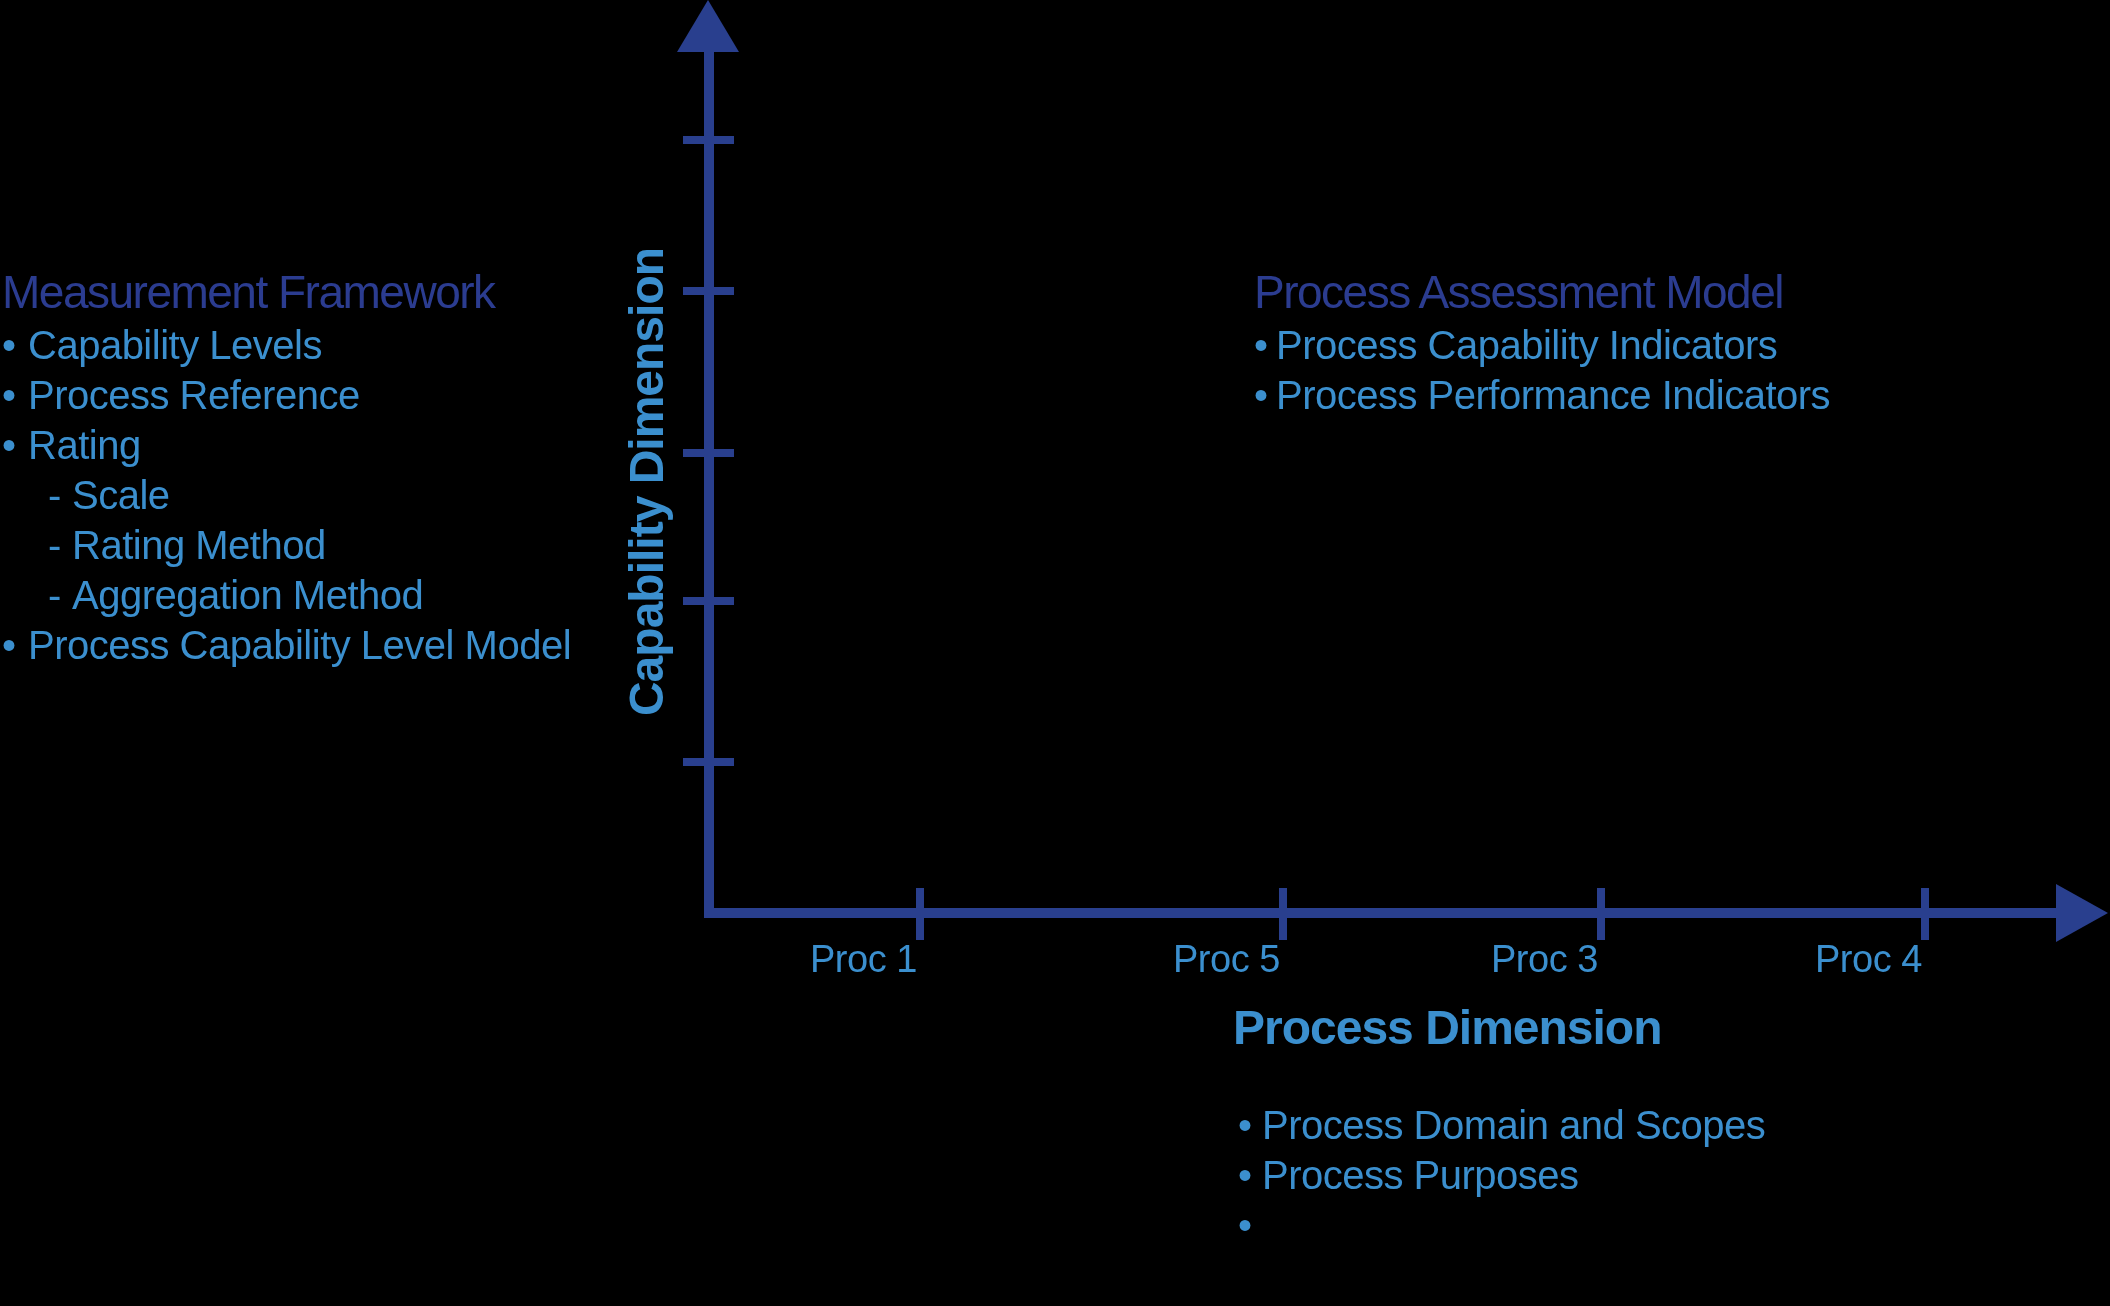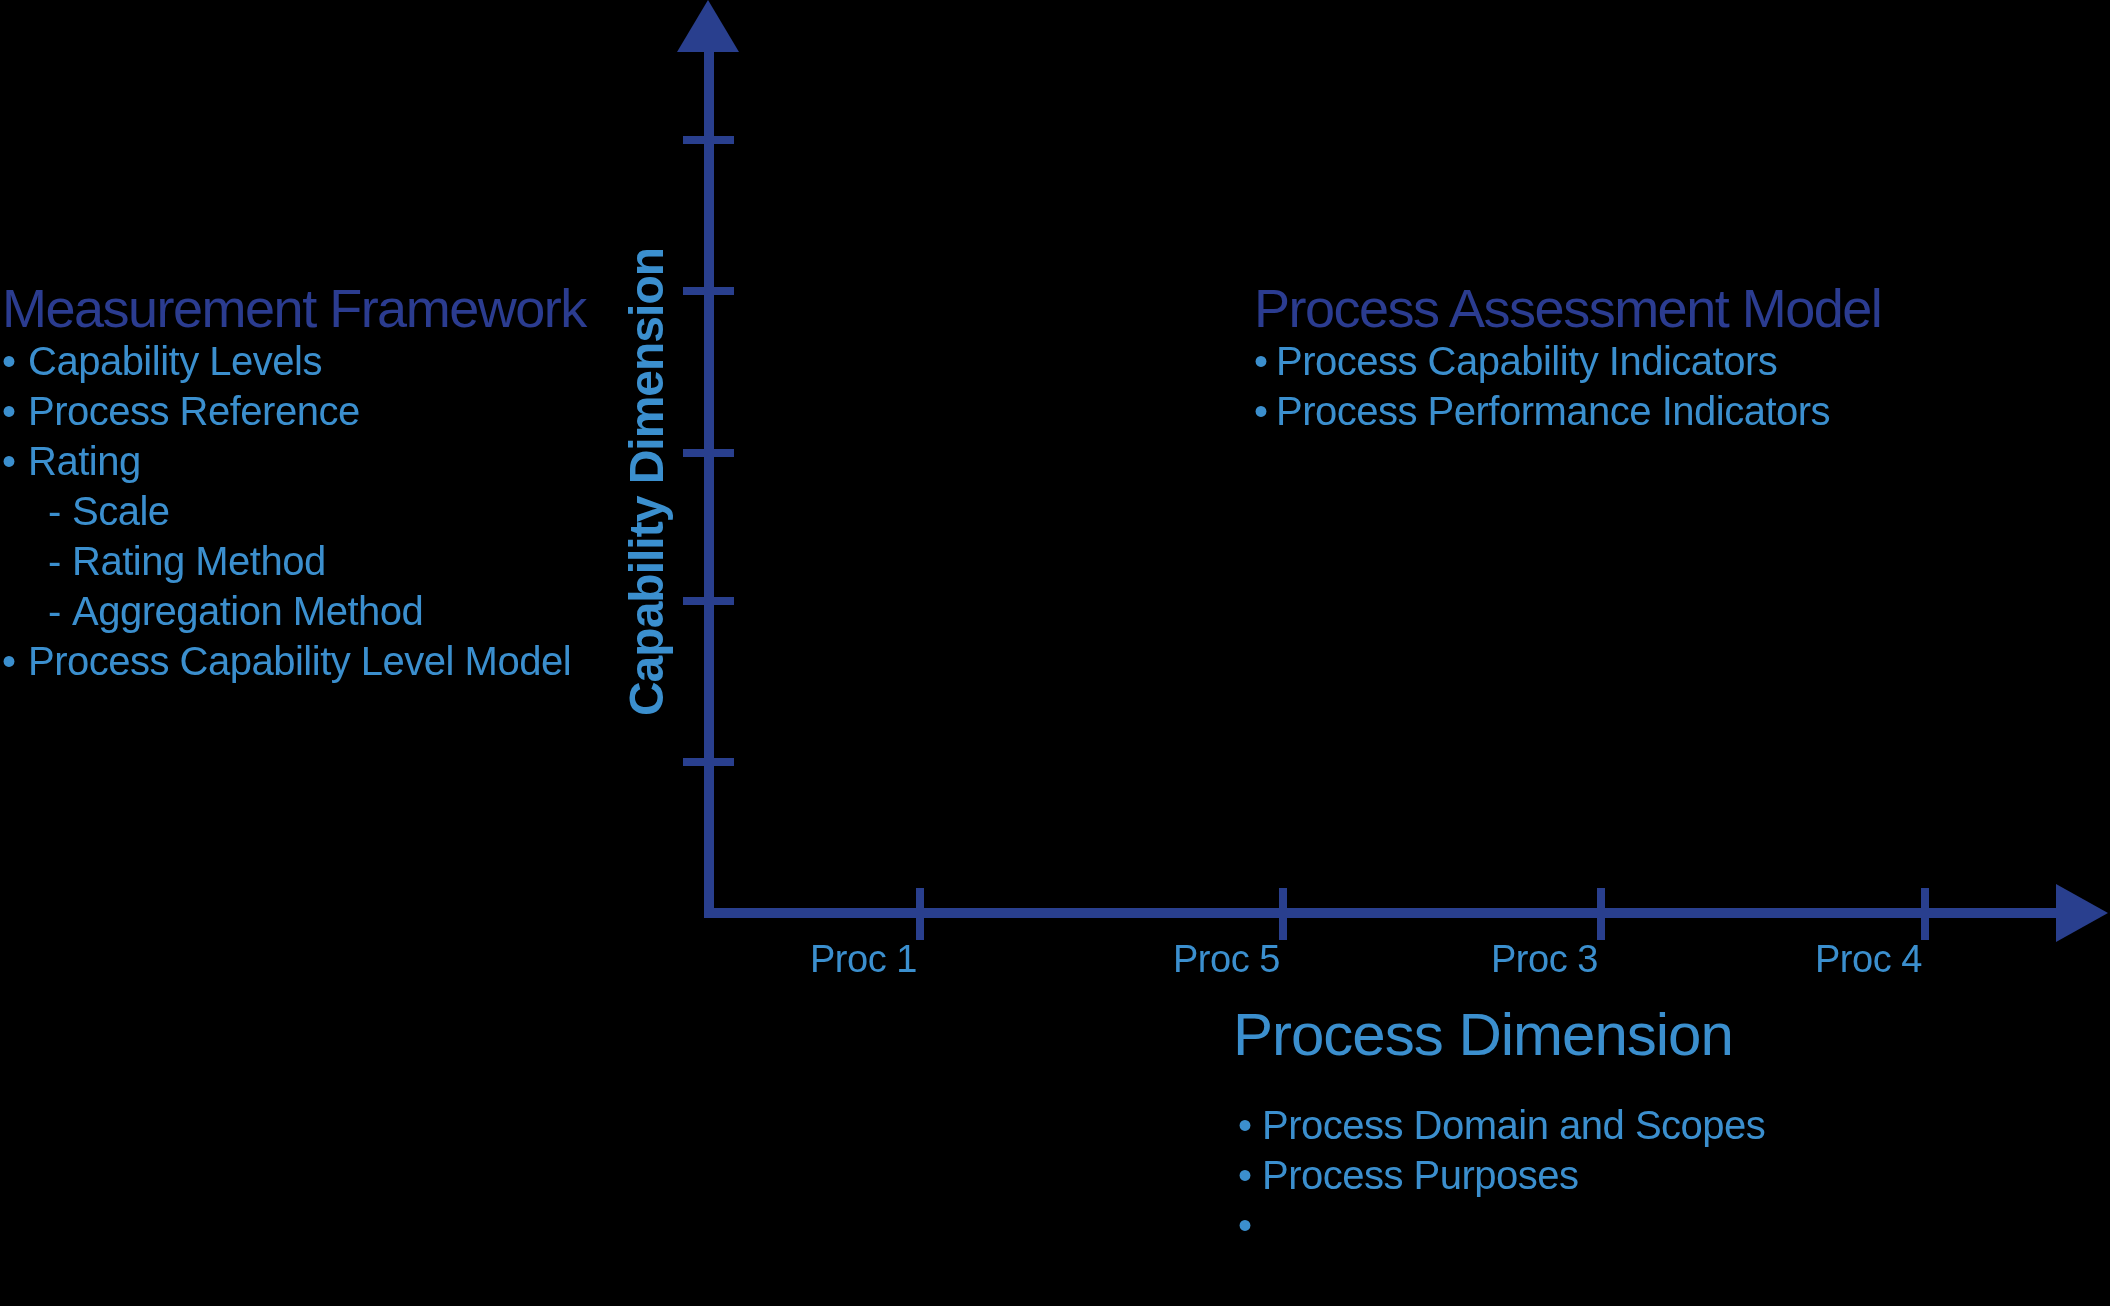--- a/index.html
+++ b/index.html
@@ -47,30 +47,29 @@
 
   
   .y-title {
     position: absolute; left: 396px; top: 455px; width: 500px; height: 54px;
     transform: rotate(-90deg);
     text-align: center; font-size: 48px; font-weight: bold;
     color: var(--blue); letter-spacing: -1px; white-space: nowrap;
   }
   .x-title {
     position: absolute; left: 1233px; top: 1000px;
-    font-size: 60px; font-weight: normal; color: var(--blue);
+    font-size: 48px; font-weight: bold; color: var(--blue);
     letter-spacing: -1px; white-space: nowrap;
   }
 
   
   .block { position: absolute; white-space: nowrap; }
   .block-title {
-    font-size: 54px; line-height: 56px; color: var(--navy);
+    font-size: 46px; line-height: 56px; color: var(--navy);
     letter-spacing: -1.5px;
-    margin-top: 16px;
   }
   .row {
     display: flex; align-items: baseline;
     font-size: 40px; line-height: 50px; color: var(--blue);
     letter-spacing: -0.5px;
   }
   .row .marker { flex: none; width: 26px; }
   .row.sub { margin-left: 46px; }
   .row.sub .marker { width: 24px; }
 

